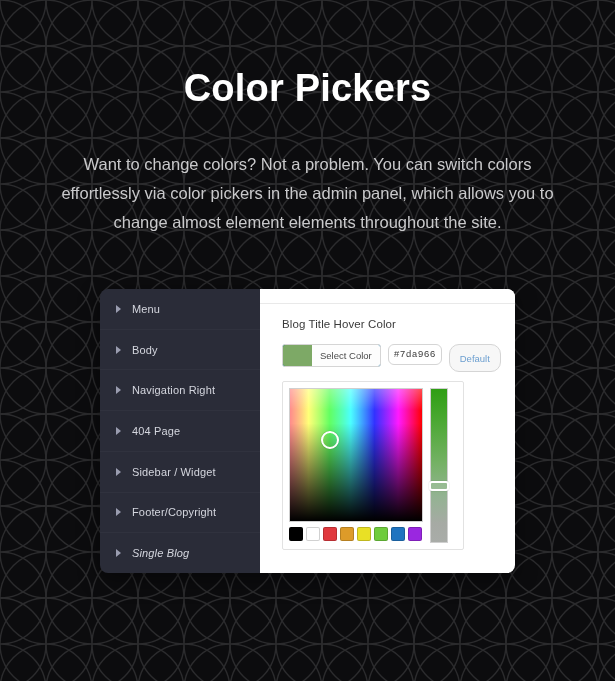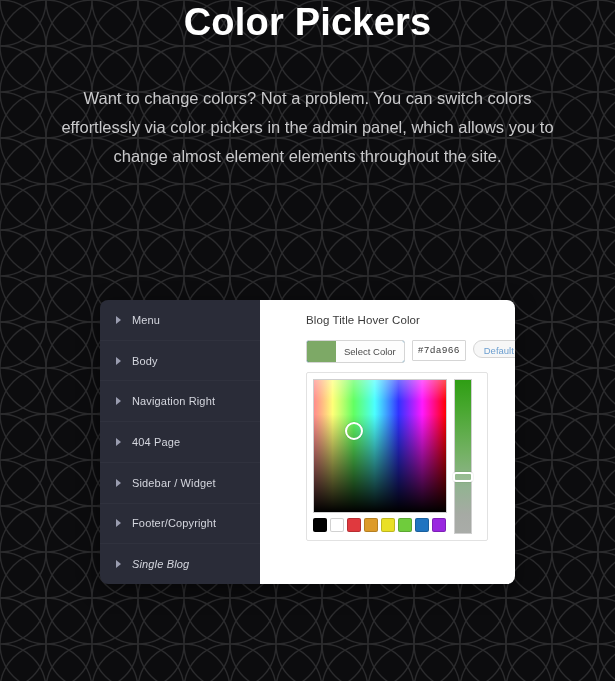--- a/index.html
+++ b/index.html
@@ -26,20 +26,21 @@
 
   #page-root {
     position: relative;
     z-index: 2;
     width: 615px;
     height: 681px;
   }
 
   
   .hero {
+    padding-top: 66px;
     text-align: center;
   }
   .hero-title {
     font-size: 38px;
     font-weight: bold;
     color: #ffffff;
     letter-spacing: 0.2px;
     margin: 0;
     line-height: 1.2;
   }
@@ -49,21 +50,21 @@
     font-size: 16.5px;
     line-height: 29px;
     color: #c9c9cb;
     font-weight: 300;
   }
 
   
   .panel-card {
     position: absolute;
     left: 100px;
-    top: 300px;
+    top: 289px;
     width: 415px;
     height: 284px;
     border-radius: 8px;
     overflow: hidden;
     display: flex;
     box-shadow: 0 6px 22px rgba(0,0,0,0.45);
   }
 
   
   .panel-sidebar {
@@ -97,23 +98,22 @@
     font-weight: 400;
     letter-spacing: 0.15px;
     white-space: nowrap;
   }
 
   
   .panel-content {
     flex: 1 1 auto;
     background: #ffffff;
     display: flex;
-    flex-direction: row;
-    position: relative;
-    gap: 24px;
+    flex-direction: column;
+    position: relative;
   }
   .content-topbar {
     height: 14px;
     border-bottom: 1px solid #e9e9e9;
     flex: 0 0 auto;
     background: #fff;
   }
   .content-inner {
     padding: 14px 20px 0 22px;
   }
@@ -152,31 +152,31 @@
     font-size: 9.5px;
     color: #4a4a4a;
     background: #fdfdfd;
     white-space: nowrap;
   }
   .hex-field {
     width: 54px;
     height: 21px;
     box-sizing: border-box;
     border: 1px solid #d5d5d5;
-    border-radius: 1px;
+    border-radius: 6px;
     background: #fff;
     font-family: "Liberation Mono", monospace;
     font-size: 9.5px;
     color: #3b3b3b;
     text-align: center;
     line-height: 19px;
     letter-spacing: 0.3px;
   }
   .default-btn {
-    height: 18px;
+    height: 28px;
     box-sizing: border-box;
     padding: 0 10px;
     border: 1px solid #d5d5d5;
     border-radius: 10px;
     background: #f7f7f7;
     font-size: 9.5px;
     color: #6c9fd0;
     line-height: 19px;
     cursor: pointer;
   }

